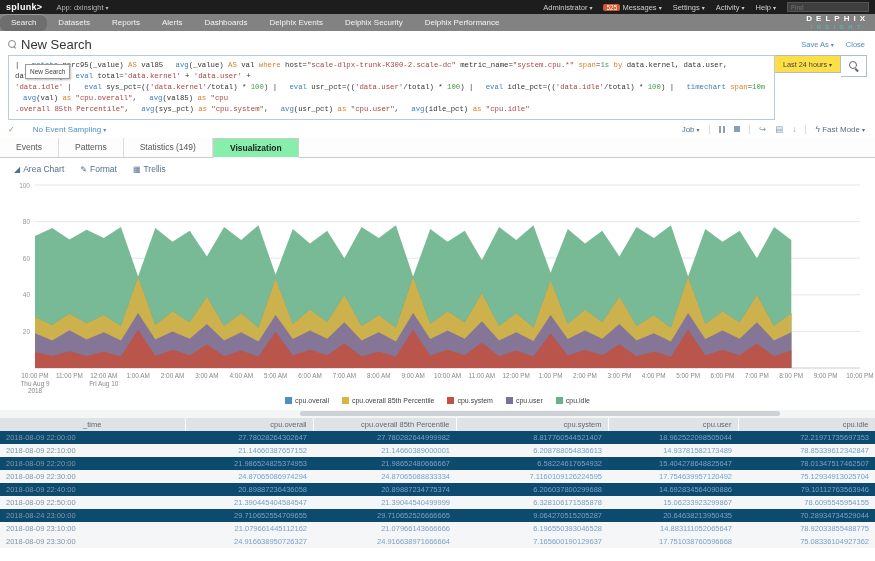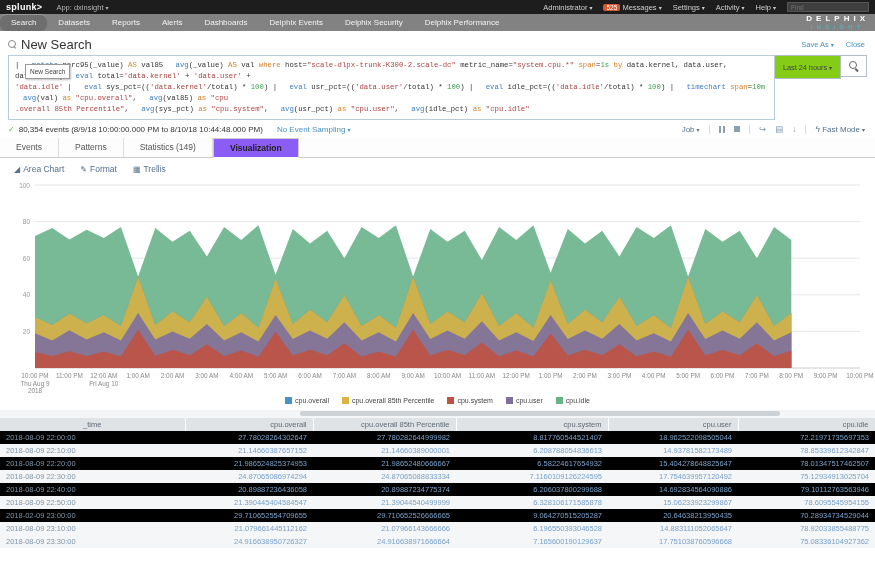--- a/index.html
+++ b/index.html
@@ -35,22 +35,22 @@
   .title-links { margin-left:auto; display:flex; gap:12px; font-size:7.5px; color:#4a90c4; }
   .search-row { display:flex; align-items:flex-start; margin:0 8px; }
   .query-box { flex:1; border:1px solid #b9cdd8; background:#fff; padding:4px 6px;
     font-family:"Liberation Mono","DejaVu Sans Mono",monospace; font-size:7.3px;
     line-height:11px; color:#333; position:relative; min-height:40px; }
   .tok-c { color:#3d7dbf;padding-left:8px; } .tok-k { color:#d9822b; } .tok-s { color:#a94442; }
   .tok-n { color:#3f9e4d;text-align:center; } .tok-p { color:#333; }
   .tooltip { position:absolute; left:16px; top:8px; background:#fff; border:1px solid #999;
     box-shadow:1px 1px 2px rgba(0,0,0,.25); font-family:"Liberation Sans",sans-serif;
     font-size:6.5px; color:#444; padding:1px 4px; }
-  .time-range-btn { width:66px; height:24px; border:1px solid #b3bfc7; border-left:none;
-    background:#84cc16; font-size:7.3px; color:#444; display:flex; align-items:center;
+  .time-range-btn { width:66px; height:18px; border:1px solid #b3bfc7; border-left:none;
+    background:#fde047; font-size:7.3px; color:#444; display:flex; align-items:center;
     justify-content:center; cursor:pointer; }
   .search-btn { width:26px; height:22px; border:1px solid #b3bfc7; border-left:none;
     background:#fff; display:flex; align-items:center; justify-content:center; cursor:pointer; }
   .mag2 { position:relative; width:10px; height:10px; }
   .mag2::before { content:""; position:absolute; left:0; top:0; width:6px; height:6px;
     border:1.4px solid #666; border-radius:50%; }
   .mag2::after { content:""; position:absolute; left:7px; top:7px; width:3.5px; height:1.5px;
     background:#666; transform:rotate(45deg); transform-origin:0 0; }
   
   .job-row { display:flex; align-items:center; padding:4px 10px 2px 8px; font-size:8px; color:#333; }
@@ -59,21 +59,21 @@
   .job-right { margin-left:auto; display:flex; align-items:center; gap:9px; color:#6a8fab; }
   .jicon { font-size:8.5px; color:#7f98ad; cursor:pointer; }
   .icon-pause { width:6px; height:7px; border-left:2px solid #8aa0b2; border-right:2px solid #8aa0b2; }
   .icon-stop { width:6.5px; height:6.5px; background:#8aa0b2; }
   .sep { width:1px; height:9px; background:#d7dde1; }
   
   .tabs { display:flex; border-bottom:1px solid #ccc; margin-top:2px; font-size:8.5px;
     background:#fdfdfd; }
   .tab { padding:4px 16px; color:#555; border-right:1px solid #ddd; cursor:pointer;
     transform:skewX(0); }
-  .tab.active { background:#8b5cf6; color:#222; font-weight:bold; border:1px solid #ccc;
+  .tab.active { background:#86efac; color:#222; font-weight:bold; border:1px solid #ccc;
     border-bottom:1px solid #fff; margin-bottom:-1px; }
   
   .viz-toolbar { display:flex; gap:16px; padding:6px 0 4px 14px; font-size:8.5px;
     color:#54708c; }
   .viz-link { cursor:pointer; display:flex; align-items:center; gap:3px; }
   .vicon { font-size:8px; }
   
   .chart-wrap { position:relative; height:232px; }
   .xlabels { position:absolute; left:0; top:194px; width:875px; height:24px; font-size:6.4px;
     color:#888; }
@@ -84,21 +84,21 @@
   .leg-sw { width:7px; height:7px; display:inline-block; }
   
   .hscroll { position:relative; height:8px; background:#f4f5f6; }
   .hthumb { position:absolute; left:300px; top:1px; width:480px; height:5px;
     background:#ccd1d5; border-radius:3px; }
   
   table { border-collapse:collapse; table-layout:fixed; width:875px; font-size:7.5px; }
   th { background:#dfe3e5; color:#5f6a75; font-weight:normal; height:13px;
     padding:0 6px; border-right:1px solid #fff; white-space:nowrap; overflow:hidden; }
   td { height:13px; padding:0 6px; white-space:nowrap; overflow:hidden; cursor:pointer; }
-  tr.odd td { background:#000000; }
+  tr.odd td { background:#0c4a6e; }
   tr.even td { background:#f4f6f7; }
   .c-time { text-align:left; color:#8296a8; }
   .c-num, th.num { text-align:right; }
   .c-num { color:#7aa1c9; }
 </style>
 </head>
 <body>
 
 <div class="topbar">
   <span class="logo">splunk&gt;</span>
@@ -153,21 +153,20 @@
     <span>Last 24 hours</span>
       <span class="caret">▾</span>
   </div>
   <div class="search-btn">
     <span class="mag2"></span>
   </div>
 </div>
 
 <div class="job-row">
   <span class="chk">✓</span>
-  <span>80,354 events (8/9/18 10:00:00.000 PM to 8/10/18 10:44:48.000 PM)</span>
   <span class="sampling"><span>No Event Sampling</span><span class="caret">▾</span></span>
   <div class="job-right">
     <span style="color:#54708c;"><span>Job</span><span class="caret">▾</span></span>
     <span class="sep"></span>
     <span class="icon-pause"></span>
     <span class="icon-stop"></span>
     <span class="sep"></span>
     <span class="jicon">↪</span>
     <span class="jicon">▤</span>
     <span class="jicon">↓</span>
@@ -335,21 +334,21 @@
       </tr>
       <tr class="even">
         <td class="c-time">2018-08-09 22:50:00</td>
         <td class="c-num">21.390445404584547</td>
         <td class="c-num">21.39044540499999</td>
         <td class="c-num">6.328106171585878</td>
         <td class="c-num">15.06233923299867</td>
         <td class="c-num">78.6095545954155</td>
       </tr>
       <tr class="odd">
-        <td class="c-time">2018-02-09 23:00:00</td>
+        <td class="c-time">2018-08-24 23:00:00</td>
         <td class="c-num">29.710652554709655</td>
         <td class="c-num">29.710652526666665</td>
         <td class="c-num">9.064270515205287</td>
         <td class="c-num">20.64638213950435</td>
         <td class="c-num">70.28934734529044</td>
       </tr>
       <tr class="even">
         <td class="c-time">2018-08-09 23:10:00</td>
         <td class="c-num">21.079661445112162</td>
         <td class="c-num">21.07966143666666</td>

